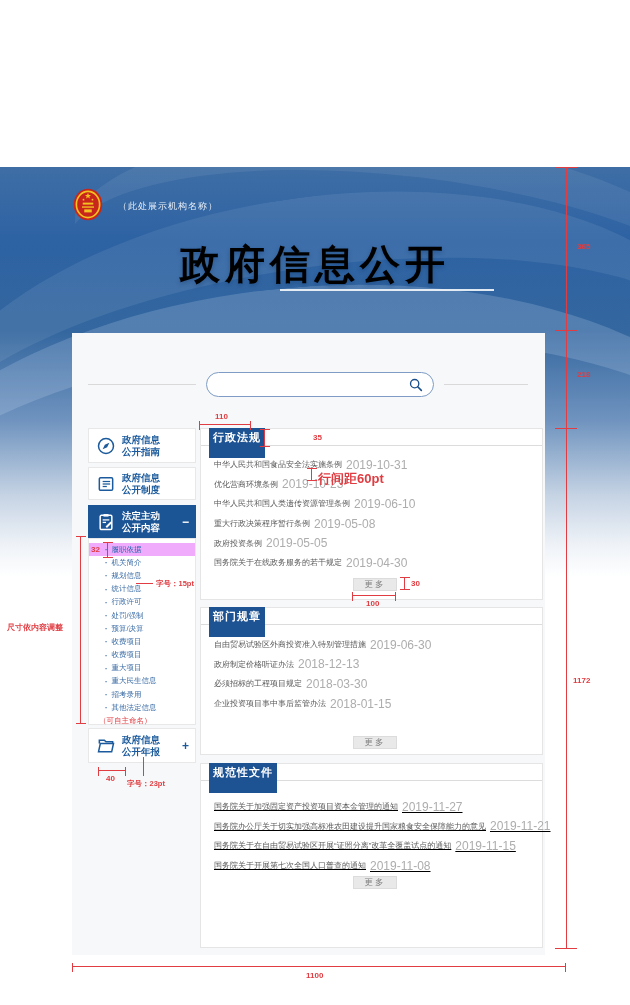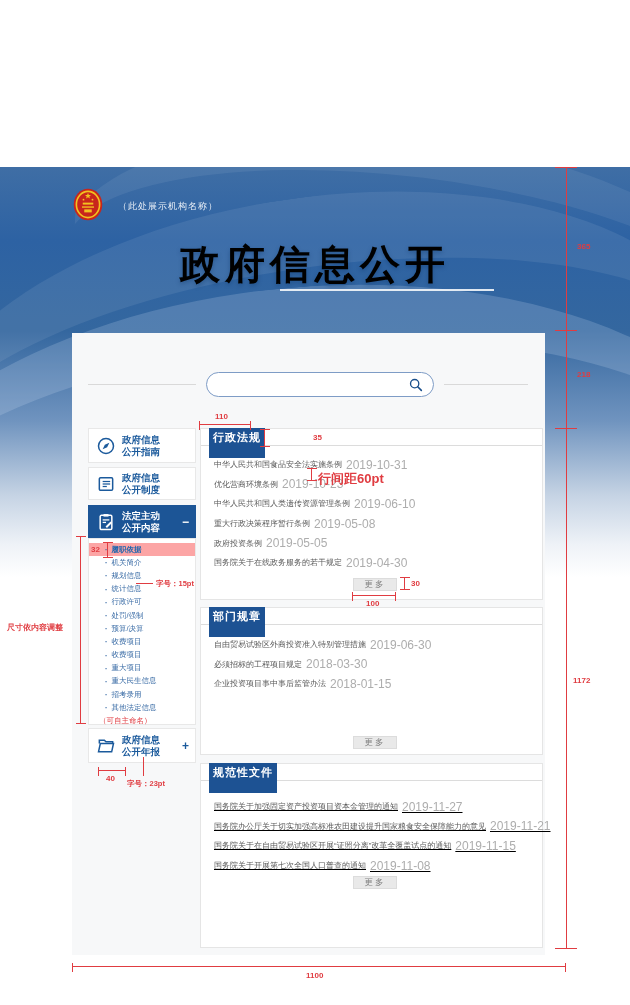--- a/index.html
+++ b/index.html
@@ -43,21 +43,21 @@
   .mi-icon{width:20px;height:20px;flex:none;margin-right:6px;}
   .mi-label{display:flex;flex-direction:column;font-size:9.5px;font-weight:bold;color:var(--blue-text);line-height:11.5px;text-align:center;}
   .mi.active{background:var(--blue);border-color:var(--blue);}
   .mi.active .mi-label{color:#fff;}
   .toggle{position:absolute;right:6px;top:50%;transform:translateY(-50%);font-size:12px;font-weight:bold;color:var(--blue-text);}
   .mi.active .toggle{color:#fff;}
 
   .submenu{position:absolute;left:88px;top:538px;width:108px;height:187px;background:#fff;border:1px solid #e8e8e8;padding-top:4px;}
   .smi{height:13.2px;display:flex;align-items:center;padding-left:16px;font-size:7.5px;color:#3a6ca6;cursor:pointer;white-space:nowrap;}
   .smi::before{content:"·";font-weight:bold;margin-right:4px;color:#3a6ca6;}
-  .smi.active{background:#fca5a5;color:#2166ad;font-weight:bold;}
+  .smi.active{background:#f0abfc;color:#2166ad;font-weight:normal;}
   .smi.note{color:var(--red);cursor:default;padding-left:10px;}
   .smi.note::before{content:"";margin:0;}
 
   
   .card{position:absolute;left:200px;width:343px;background:#fff;border:1px solid #e5e5e5;}
   .tabrow{position:absolute;left:0;right:0;top:0;height:17px;border-bottom:1px solid #dcdcdc;}
   .tab{position:absolute;left:8px;top:-1px;height:30px;min-width:43px;padding:0 4px;background:var(--tab-blue);
     color:#fff;font-size:11px;font-weight:bold;line-height:18px;text-align:center;letter-spacing:1px;cursor:pointer;}
   .list{position:absolute;left:13px;right:8px;}
   .row{height:19.6px;display:flex;align-items:center;white-space:nowrap;cursor:pointer;}
@@ -250,20 +250,24 @@
   <div class="card" style="top:607px;height:148px;">
     <div class="tabrow">
       <div class="tab">部门规章</div>
     </div>
     <div class="list" style="top:27px;">
       <div class="row">
           <span class="t">自由贸易试验区外商投资准入特别管理措施</span>
           <span class="d">2019-06-30</span>
         </div>
       <div class="row">
+          <span class="t">政府制定价格听证办法</span>
+          <span class="d">2018-12-13</span>
+        </div>
+      <div class="row">
           <span class="t">必须招标的工程项目规定</span>
           <span class="d">2018-03-30</span>
         </div>
       <div class="row">
           <span class="t">企业投资项目事中事后监管办法</span>
           <span class="d">2018-01-15</span>
         </div>
     </div>
     <button class="more" style="top:128px;">更多</button>
   </div>

